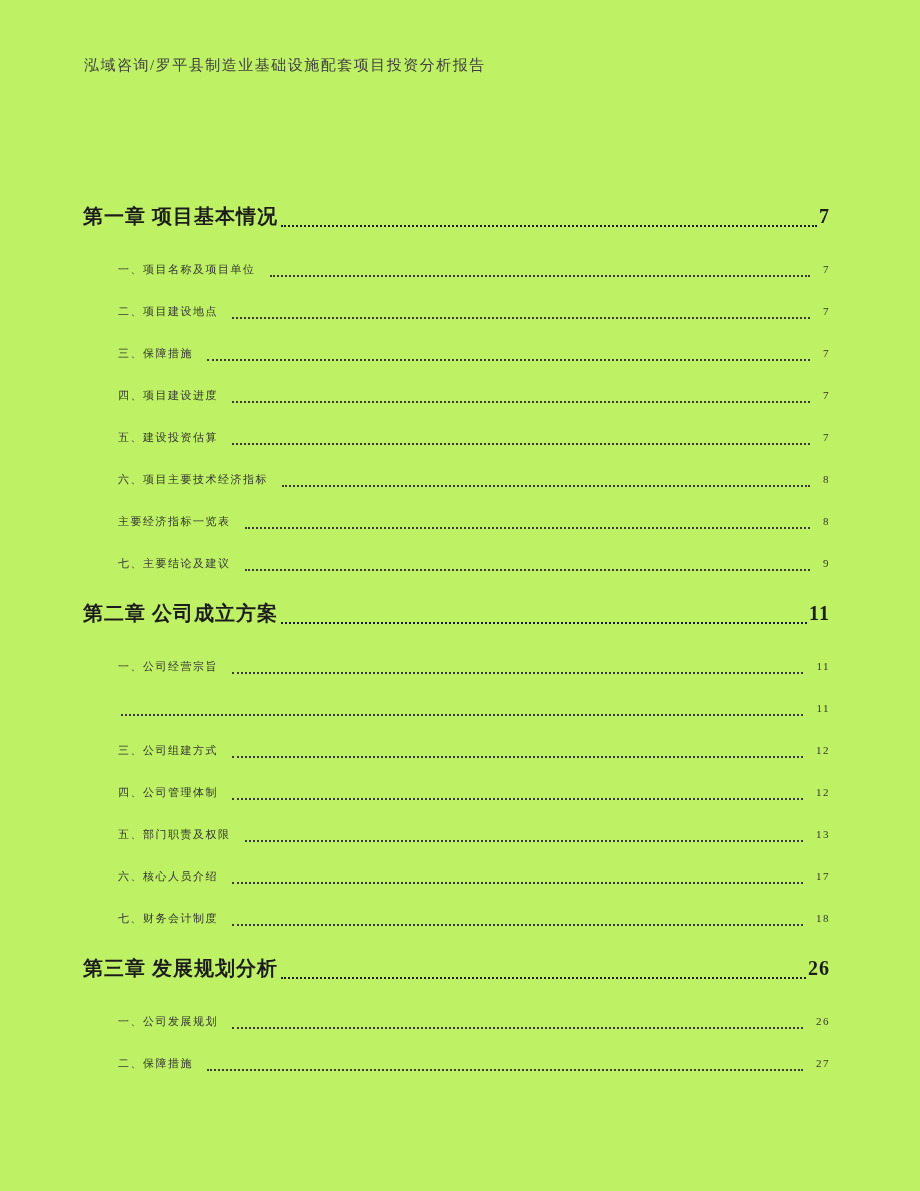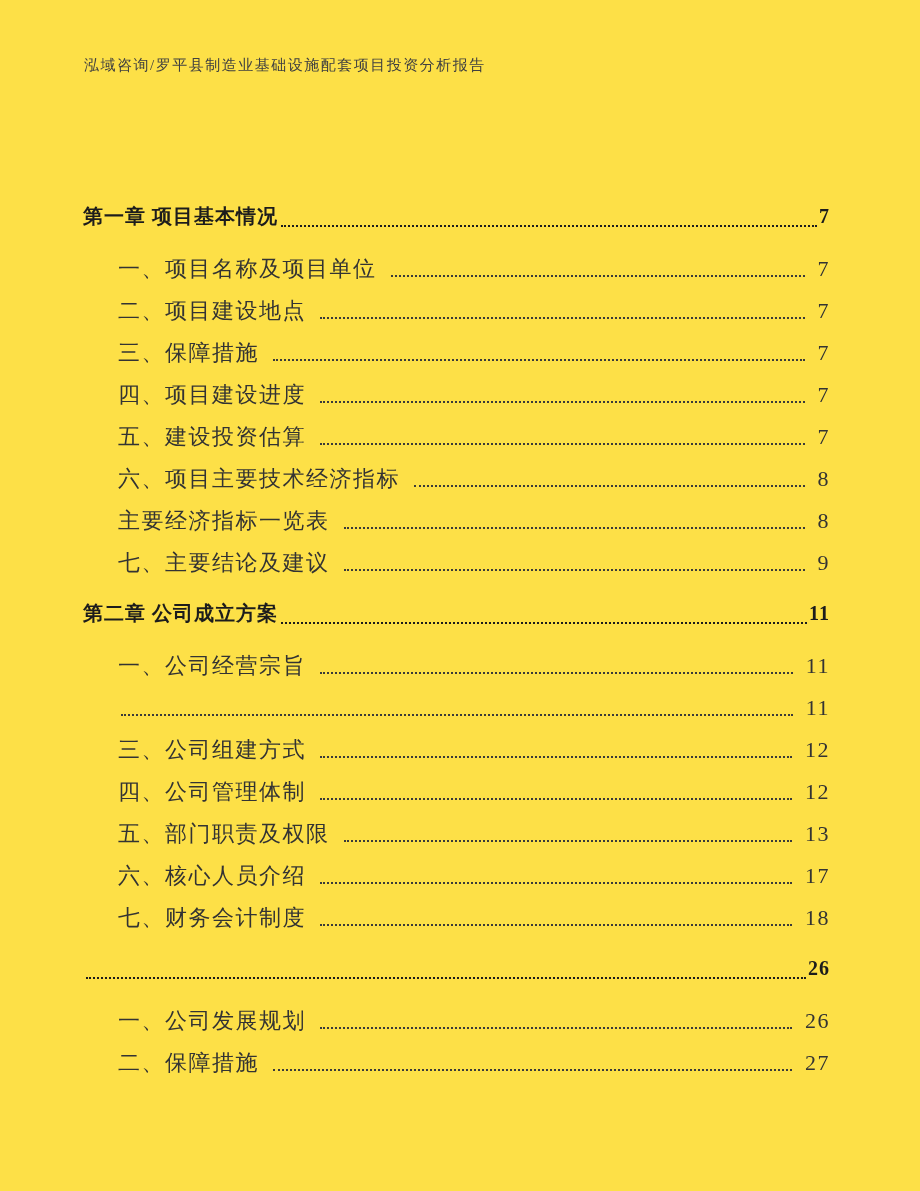--- a/index.html
+++ b/index.html
@@ -8,21 +8,21 @@
     width: 920px;
     height: 1191px;
     position: relative;
     font-family: "Liberation Serif", "DejaVu Serif", serif;
     color: #262626;
     overflow: hidden;
   }
   .page {
     position: absolute;
     inset: 0;
-    background: #fde047;
+    background: #bef264;
   }
   .doc-header {
     position: absolute;
     left: 84px;
     top: 56px;
     font-size: 15px;
     letter-spacing: 1.5px;
     color: #404040;
   }
   .toc-title {
@@ -54,21 +54,21 @@
     font-size: 20px;
     font-weight: bold;
     line-height: 31px;
     letter-spacing: 1px;
     color: #1c1c1c;
   }
   .section-row {
     margin-top: 18px;
     margin-bottom: 18px;
     padding-left: 35px;
-    font-size: 22px;
+    font-size: 11px;
     line-height: 24px;
     letter-spacing: 1.5px;
     color: #333333;
     gap: 11px;
   }
   .leader {
     flex: 1 1 auto;
     min-width: 20px;
     align-self: flex-end;
     margin: 0 2px 4px 3px;
@@ -170,20 +170,21 @@
         <span>六、核心人员介绍</span>
         <span class="leader"></span>
         <span class="page-num">17</span>
       </div>
       <div class="toc-row section-row">
         <span>七、财务会计制度</span>
         <span class="leader"></span>
         <span class="page-num">18</span>
       </div>
       <div class="toc-row chapter-row">
+        <span>第三章 发展规划分析</span>
         <span class="leader"></span>
         <span class="page-num">26</span>
       </div>
       <div class="toc-row section-row">
         <span>一、公司发展规划</span>
         <span class="leader"></span>
         <span class="page-num">26</span>
       </div>
       <div class="toc-row section-row">
         <span>二、保障措施</span>

